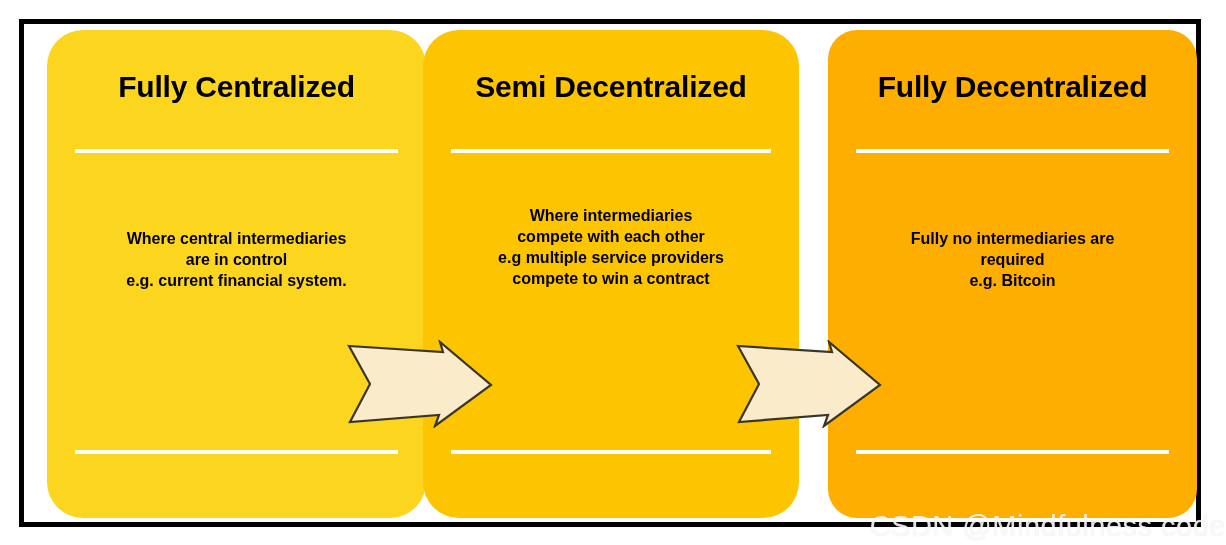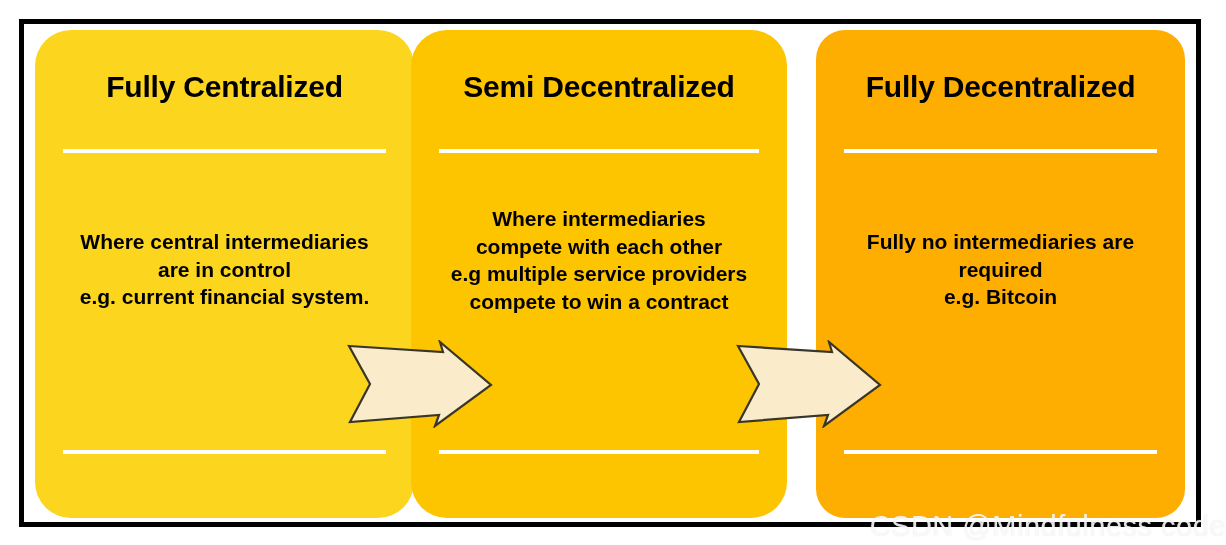--- a/index.html
+++ b/index.html
@@ -35,20 +35,21 @@
     width: 1150px;
     height: 488px;
   }
   .card {
     position: absolute;
     top: 0;
     height: 488px;
     border-radius: 36px;
     box-sizing: border-box;
     padding: 0;
+    margin-left: 12px;
   }
   .card-1 { left: 0px;   width: 379px; background: #FCD51E; }
   .card-2 { left: 376px; width: 376px; background: #FDC400; }
   .card-3 { left: 781px; width: 369px; background: #FEAE01; border-radius: 29px; }
 
   .card-title {
     position: absolute;
     left: 0;
     right: 0;
     top: 40px;
@@ -67,21 +68,21 @@
     right: 28px;
   }
   .divider-top { top: 119px; }
   .divider-bottom { top: 420px; }
 
   .card-body {
     position: absolute;
     left: 8px;
     right: 8px;
     text-align: center;
-    font-size: 21px;
+    font-size: 16px;
     font-weight: bold;
     color: #000000;
     line-height: 1.32;
   }
   .card-1 .card-body { top: 198px; }
   .card-2 .card-body { top: 175px; }
   .card-3 .card-body { top: 198px; }
 
   .arrow {
     position: absolute;

